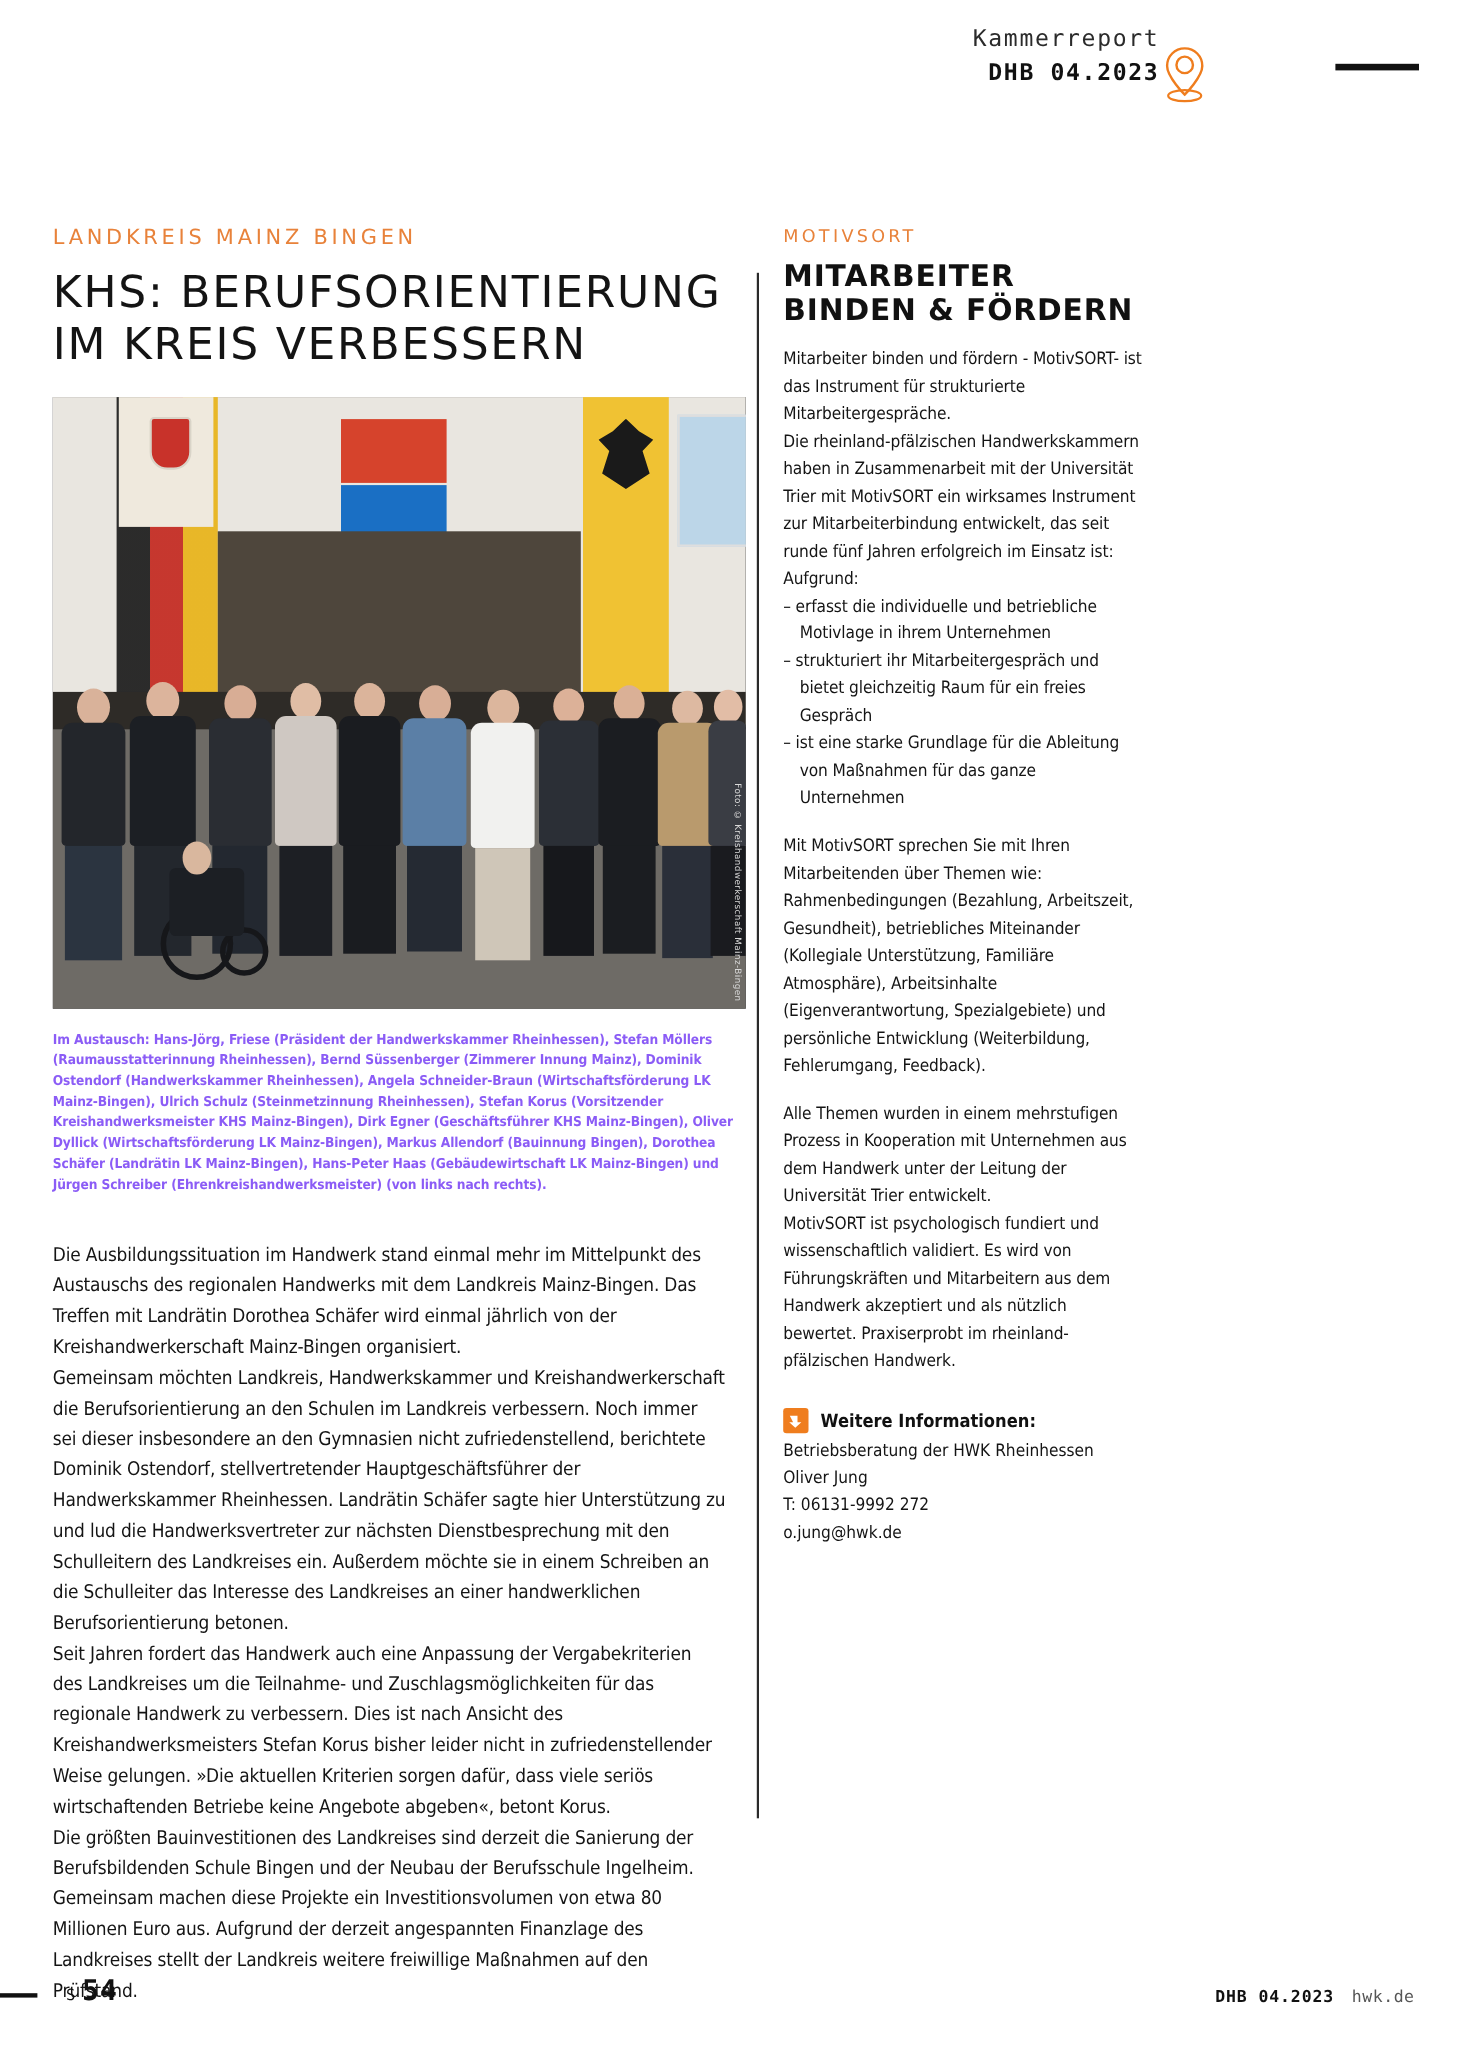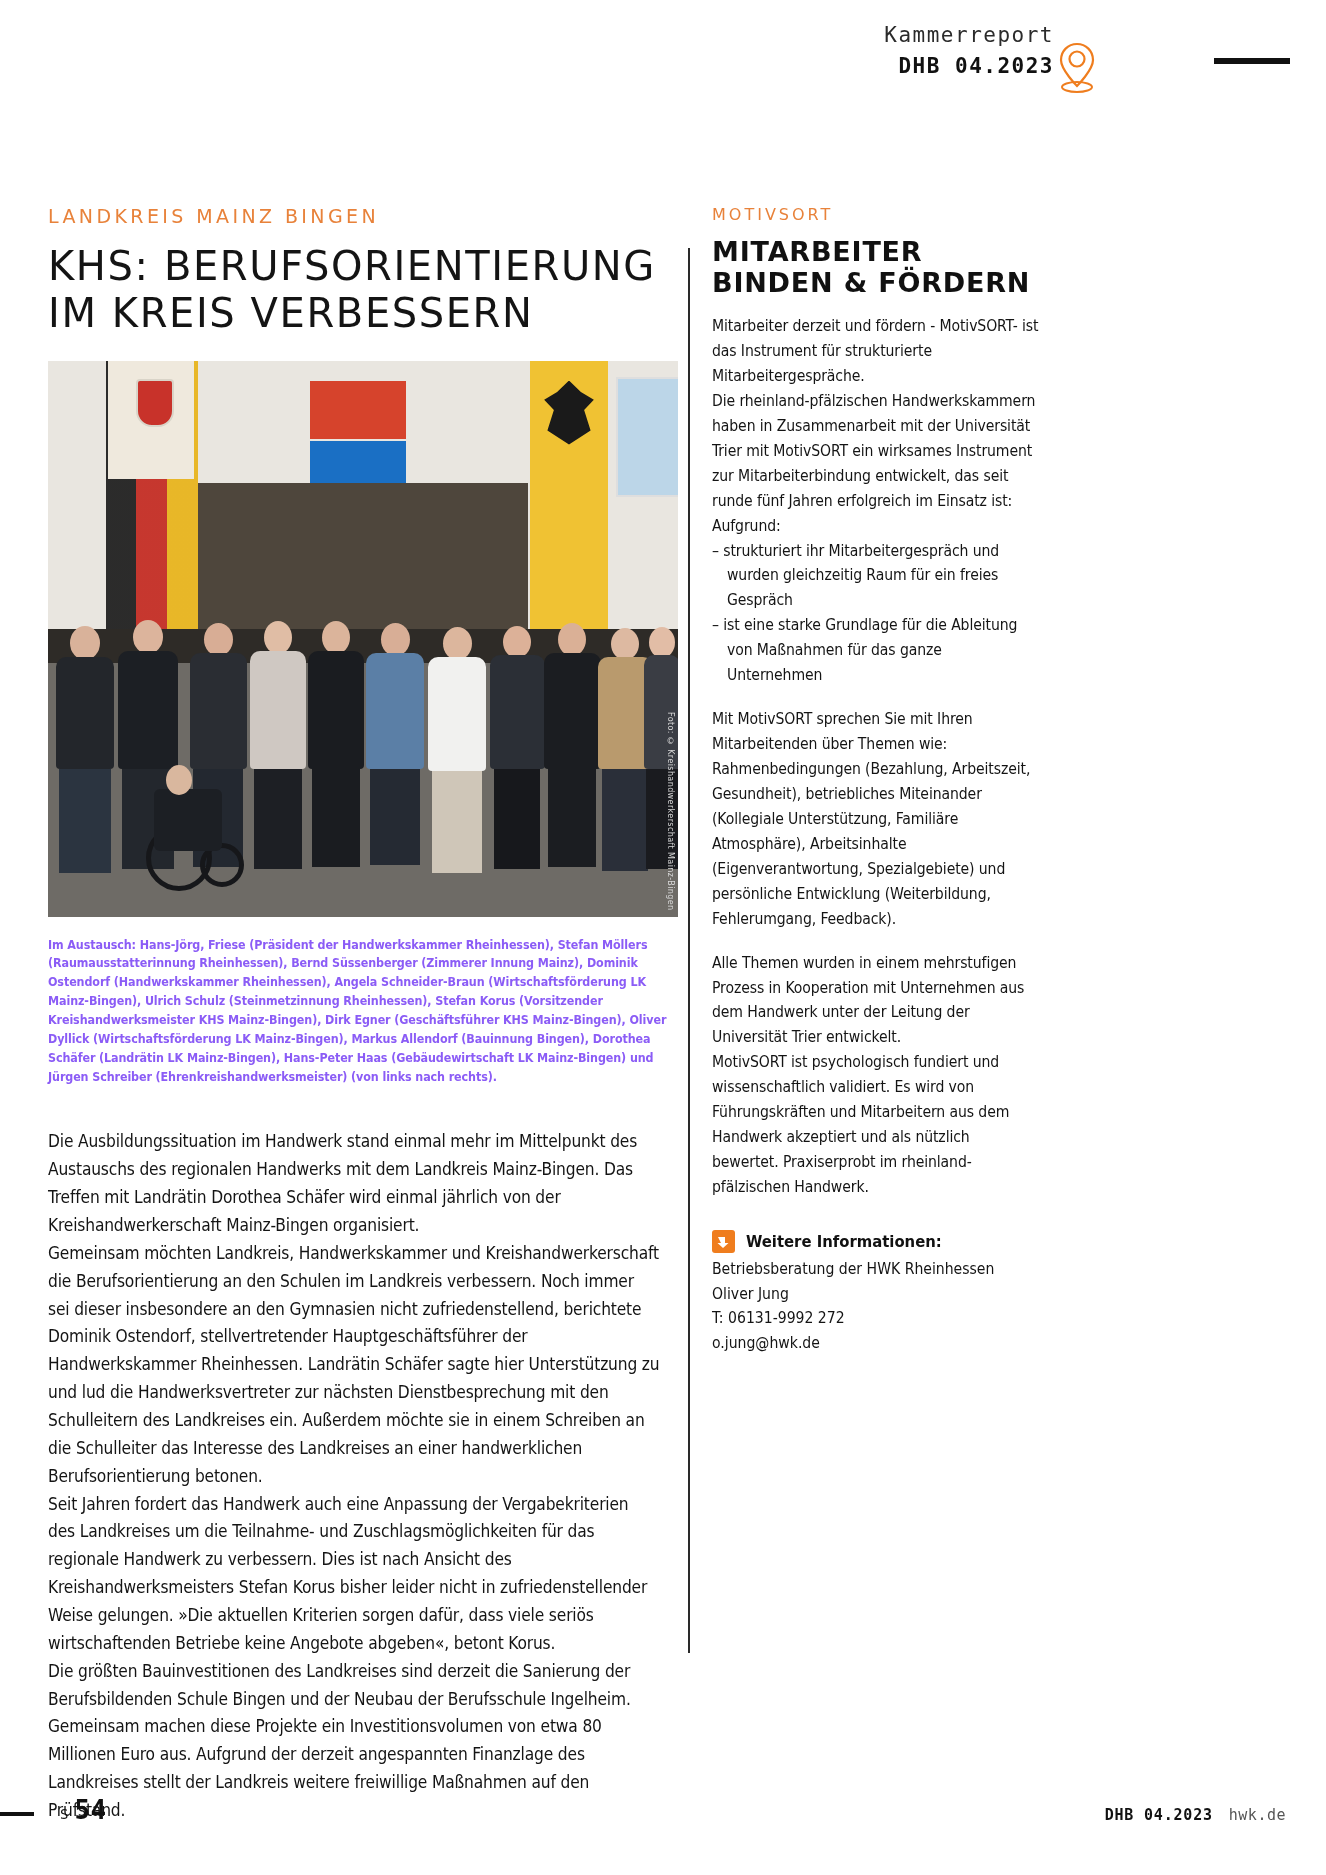--- a/index.html
+++ b/index.html
@@ -276,25 +276,26 @@
 Seit Jahren fordert das Handwerk auch eine Anpassung der Vergabekriterien des Landkreises um die Teilnahme- und Zuschlagsmöglichkeiten für das regionale Handwerk zu verbessern. Dies ist nach Ansicht des Kreishandwerksmeisters Stefan Korus bisher leider nicht in zufriedenstellender Weise gelungen. »Die aktuellen Kriterien sorgen dafür, dass viele seriös wirtschaftenden Betriebe keine Angebote abgeben«, betont Korus.
 Die größten Bauinvestitionen des Landkreises sind derzeit die Sanierung der Berufsbildenden Schule Bingen und der Neubau der Berufsschule Ingelheim. Gemeinsam machen diese Projekte ein Investitionsvolumen von etwa 80 Millionen Euro aus. Aufgrund der derzeit angespannten Finanzlage des Landkreises stellt der Landkreis weitere freiwillige Maßnahmen auf den Prüfstand.</p>
     </div>
   </div>
 
   <div class="right-col">
     <div class="r-kicker">MOTIVSORT</div>
     <h2 class="r-headline">MITARBEITER BINDEN &amp; FÖRDERN</h2>
 
     <div class="r-body">
-      <p>Mitarbeiter derzeit und fördern - MotivSORT- ist das Instrument für strukturierte Mitarbeitergespräche.</p>
+      <p>Mitarbeiter binden und fördern - MotivSORT- ist das Instrument für strukturierte Mitarbeitergespräche.</p>
       <p>Die rheinland-pfälzischen Handwerkskammern haben in Zusammenarbeit mit der Universität Trier mit MotivSORT ein wirksames Instrument zur Mitarbeiterbindung entwickelt, das seit runde fünf Jahren erfolgreich im Einsatz ist:</p>
       <p>Aufgrund:</p>
       <ul class="r-list">
-        <li>– strukturiert ihr Mitarbeitergespräch und wurden gleichzeitig Raum für ein freies Gespräch</li>
+        <li>– erfasst die individuelle und betriebliche Motivlage in ihrem Unternehmen</li>
+        <li>– strukturiert ihr Mitarbeitergespräch und bietet gleichzeitig Raum für ein freies Gespräch</li>
         <li>– ist eine starke Grundlage für die Ableitung von Maßnahmen für das ganze Unternehmen</li>
       </ul>
       <p class="gap">Mit MotivSORT sprechen Sie mit Ihren Mitarbeitenden über Themen wie: Rahmenbedingungen (Bezahlung, Arbeitszeit, Gesundheit), betriebliches Miteinander (Kollegiale Unterstützung, Familiäre Atmosphäre), Arbeitsinhalte (Eigenverantwortung, Spezialgebiete) und persönliche Entwicklung (Weiterbildung, Fehlerumgang, Feedback).</p>
       <p class="gap">Alle Themen wurden in einem mehrstufigen Prozess in Kooperation mit Unternehmen aus dem Handwerk unter der Leitung der Universität Trier entwickelt.</p>
       <p>MotivSORT ist psychologisch fundiert und wissenschaftlich validiert. Es wird von Führungskräften und Mitarbeitern aus dem Handwerk akzeptiert und als nützlich bewertet. Praxiserprobt im rheinland-pfälzischen Handwerk.</p>
     </div>
 
     <div class="info-block">
       <div class="info-head">
         <span class="arrow-badge">

